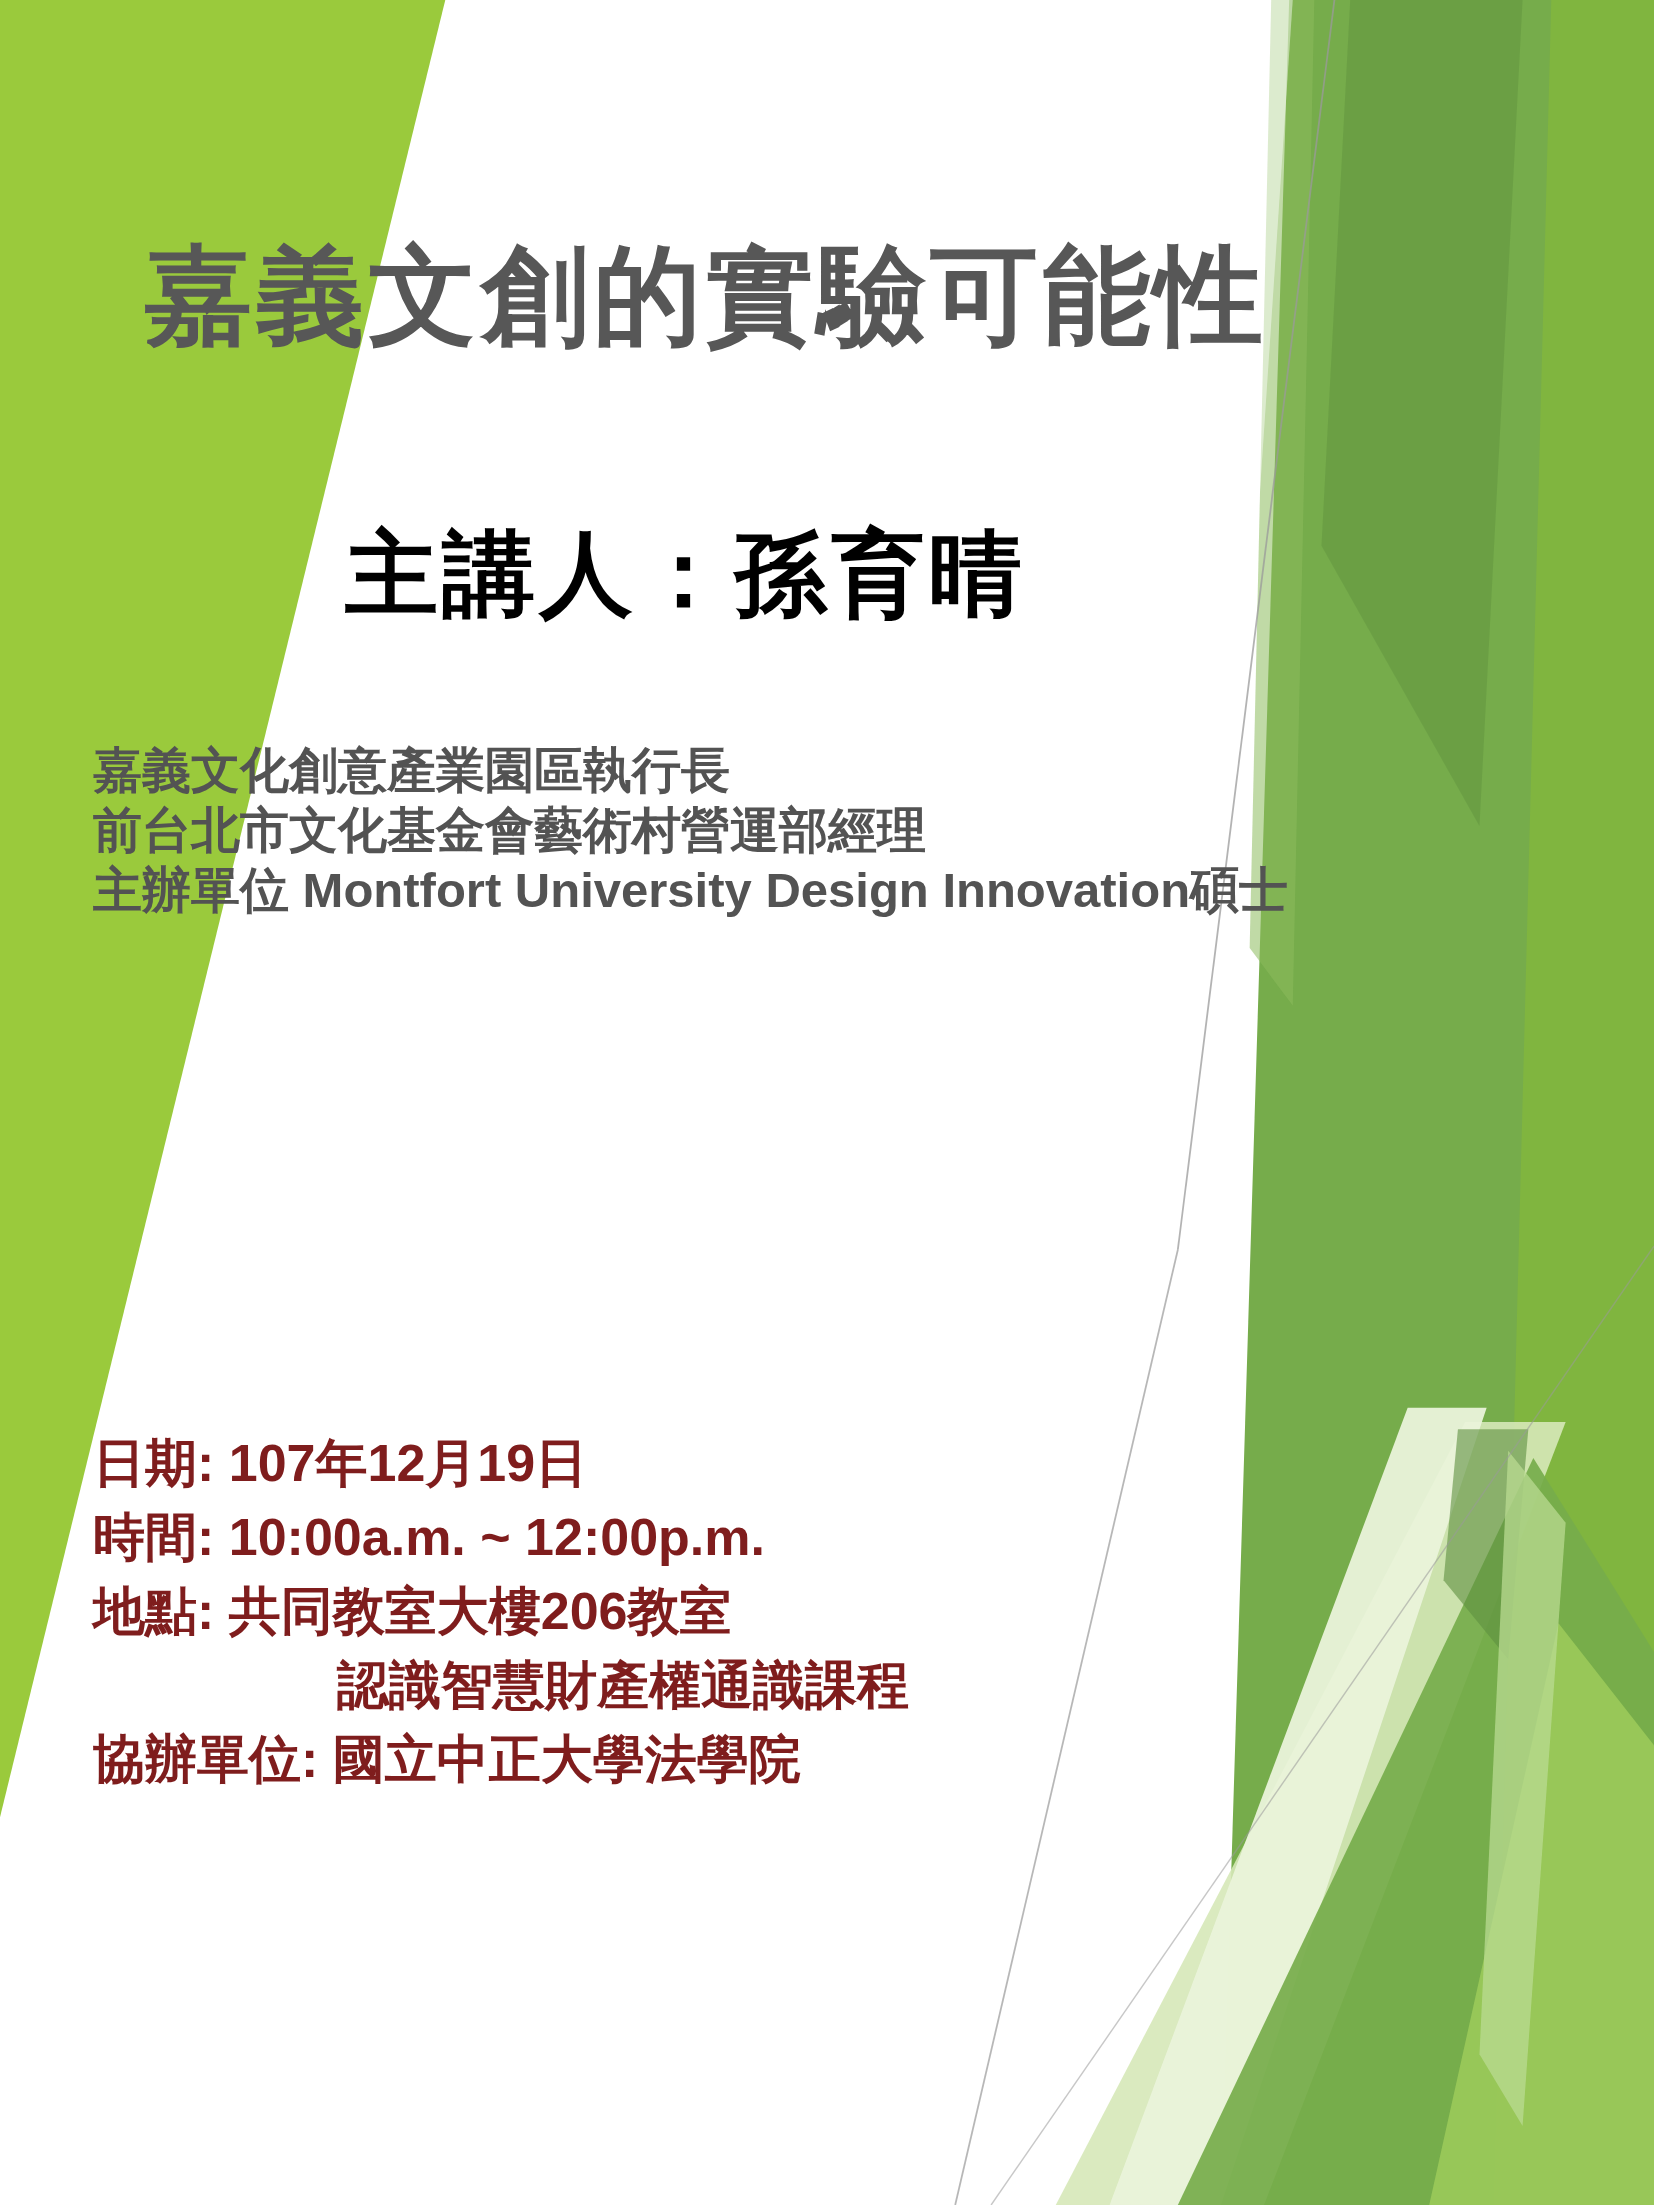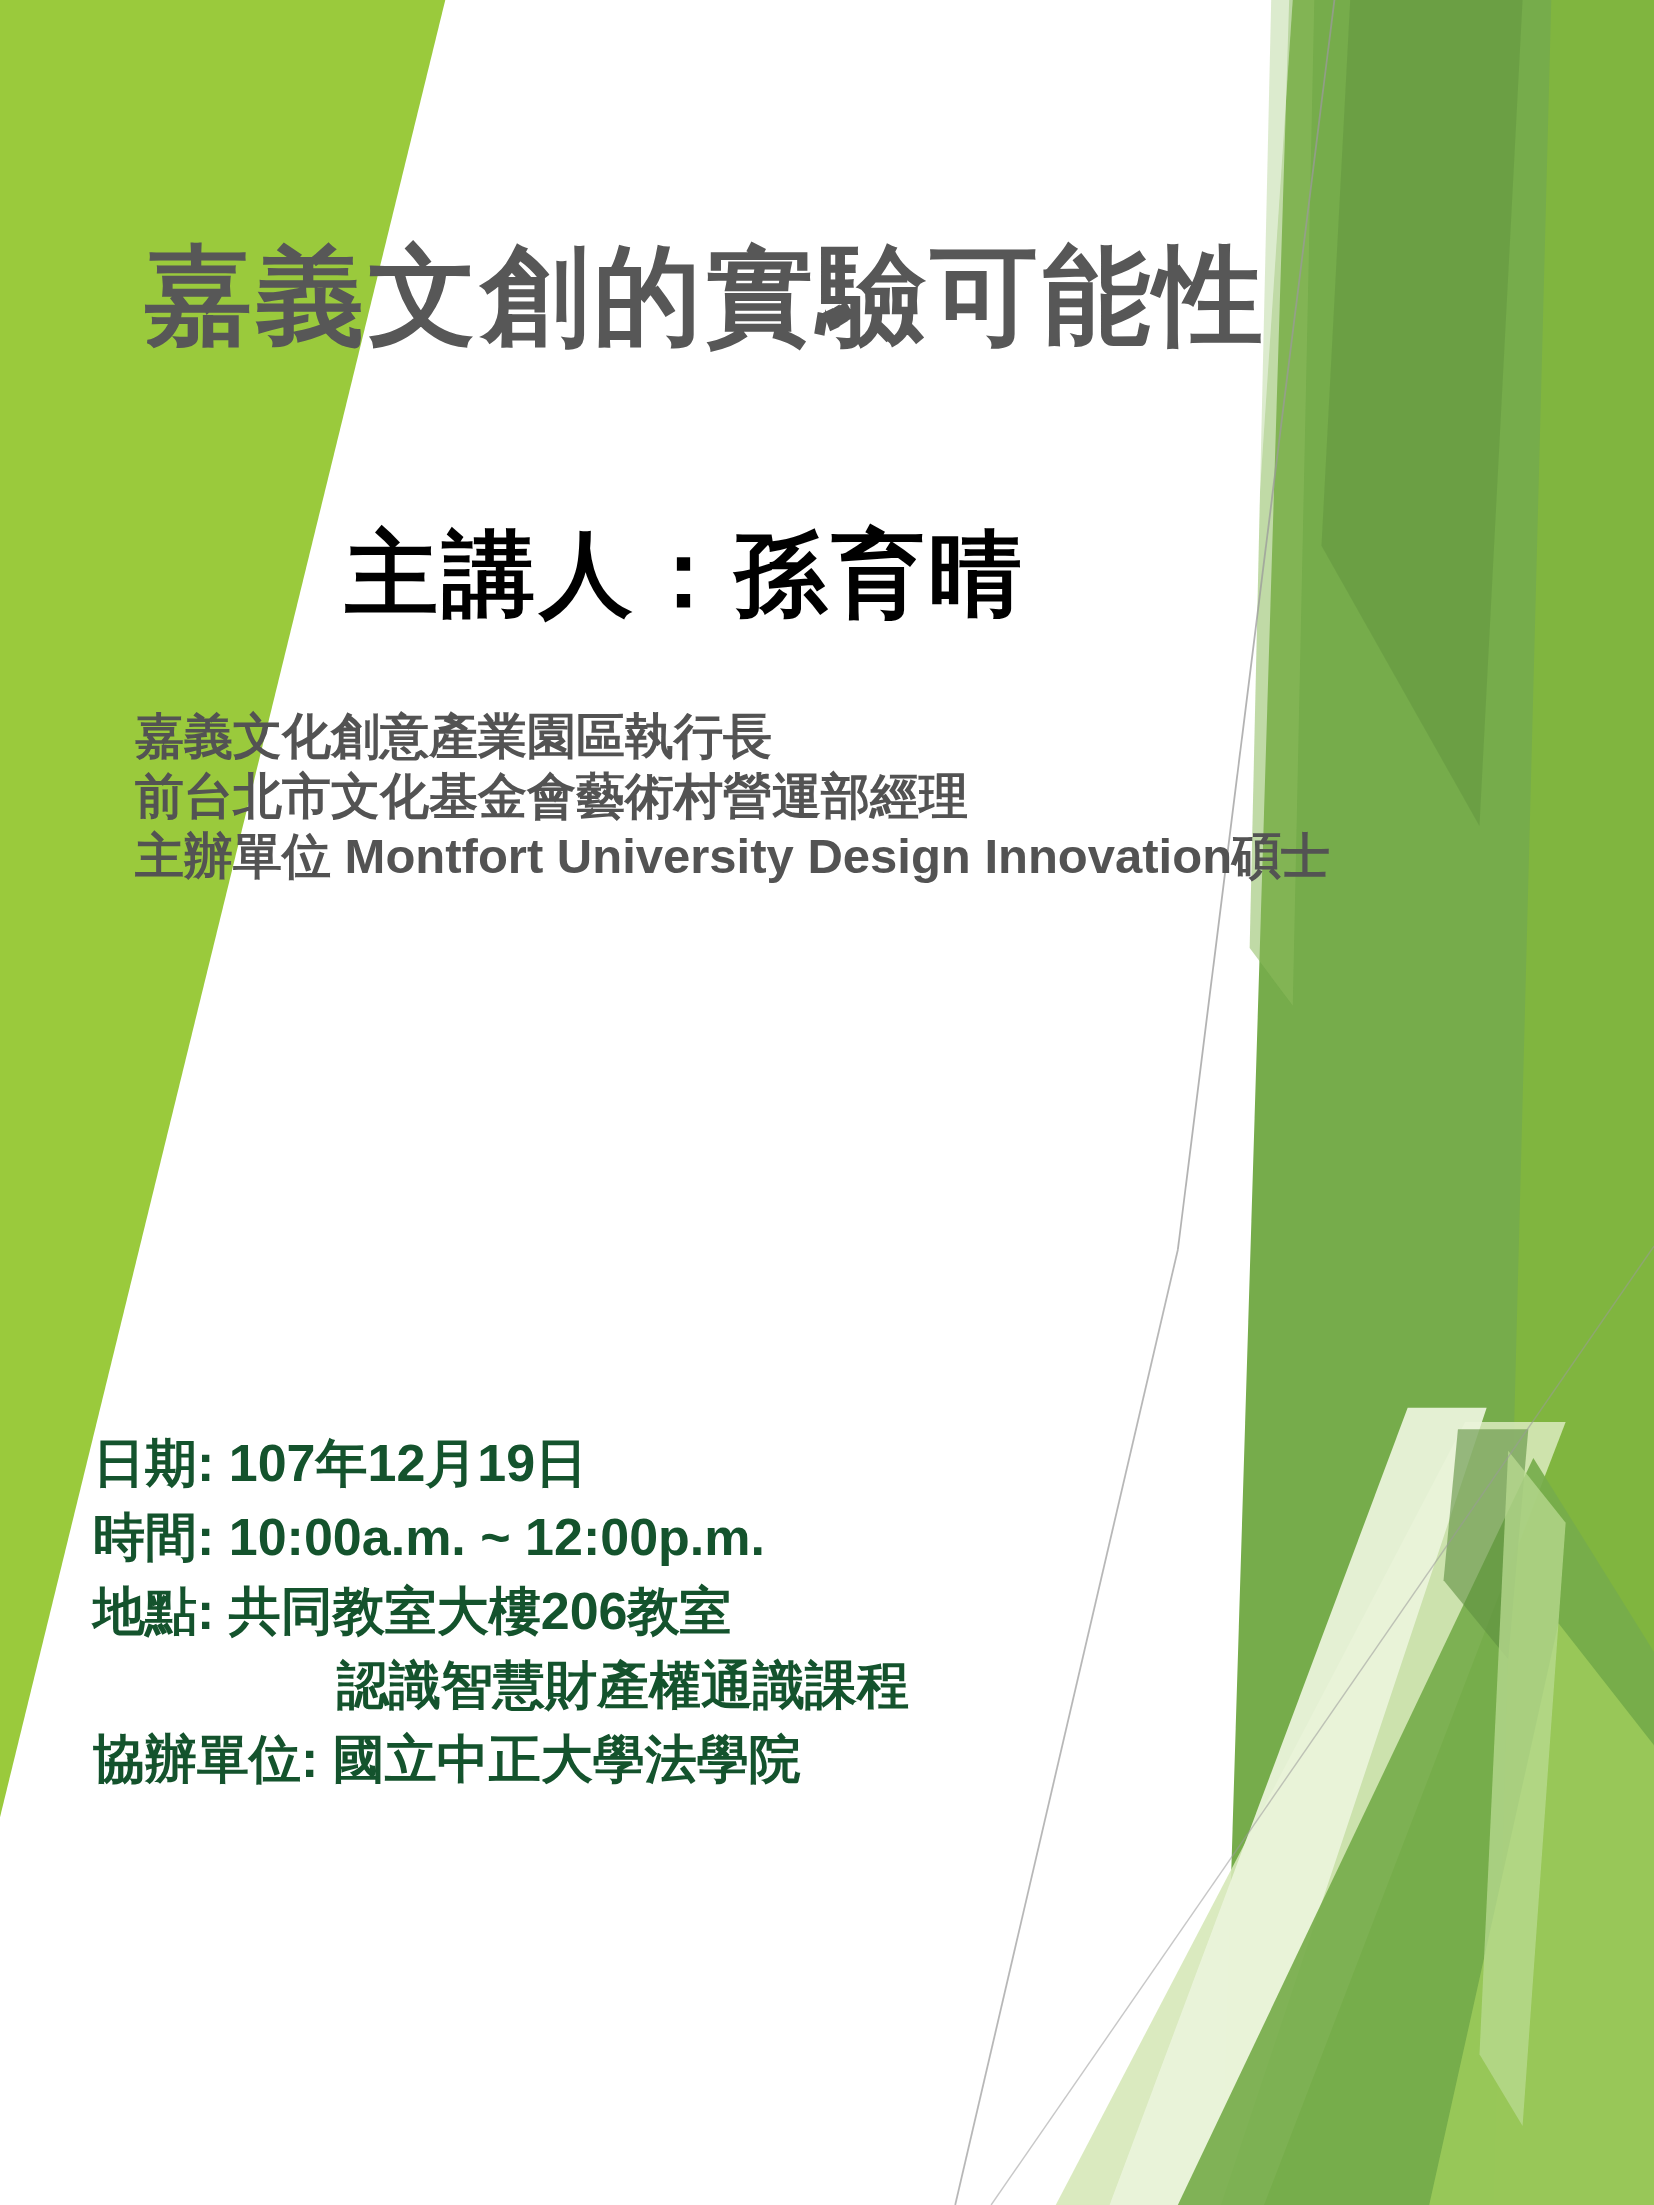--- a/index.html
+++ b/index.html
@@ -58,44 +58,43 @@
     font-weight: bold;
     line-height: 1.15;
     letter-spacing: 4.3px;
     color: #000000;
     white-space: nowrap;
   }
 
   
   #bio-block {
     left: 93px;
-    top: 706px;
+    top: 740px;
     width: 1473px;
-    margin-left: 42px;
   }
   .bio-line {
     font-size: 49px;
     font-weight: bold;
     line-height: 60px;
     color: #535353;
     white-space: nowrap;
     letter-spacing: 0px;
   }
 
   
   #details-block {
     left: 93px;
     top: 1426px;
     width: 1437px;
   }
   .detail-line {
     font-size: 52px;
     font-weight: bold;
     line-height: 74px;
-    color: #14532d;
+    color: #7f1d1d;
     white-space: nowrap;
   }
   .detail-line.indented {
     padding-left: 244px;
   }
 </style>
 </head>
 <body>
 
 <div id="poster">

